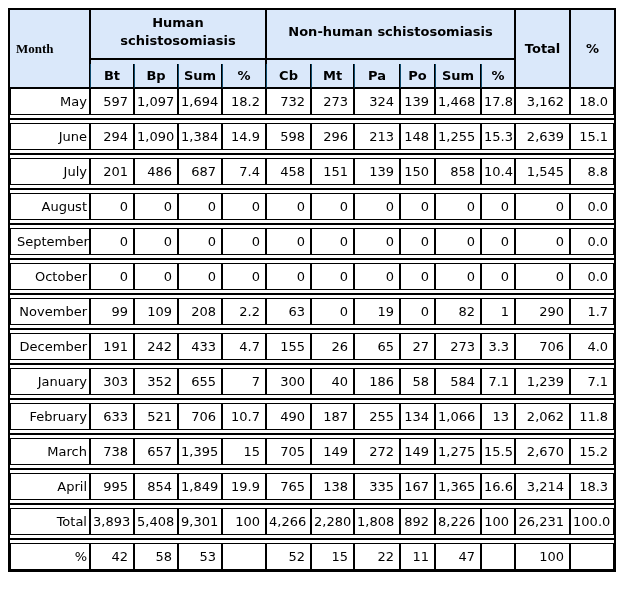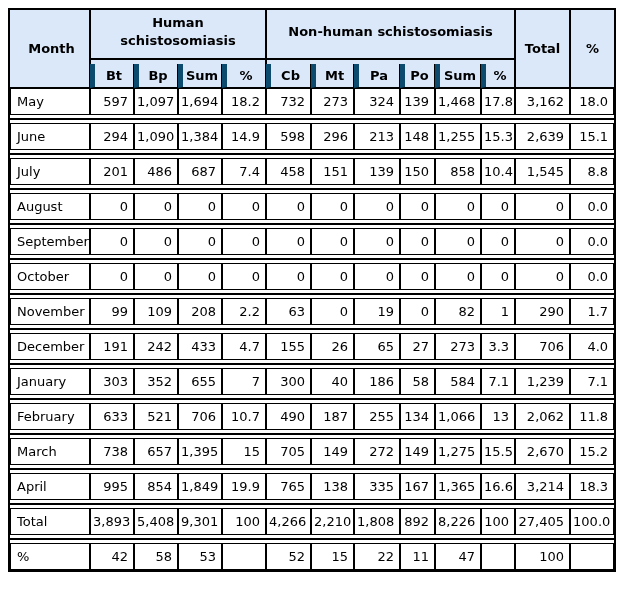--- a/index.html
+++ b/index.html
@@ -20,42 +20,43 @@
     font-size: 13px;
   }
 
   
   thead th {
     background: #dae8fa;
     font-weight: bold;
     vertical-align: middle;
   }
   th.month-head {
-    text-align: center;
+    text-align: left;
     padding: 2px 2px 2px 6px;
     border-right: 1px solid #000;
     border-bottom: 1px solid #000;
+    font-family: Liberation Serif, serif;
   }
   th.group-head {
     text-align: center;
     height: 44px;
     padding: 2px 12px;
     line-height: 1.4;
     border-left: 1px solid #000;
     border-right: 1px solid #000;
   }
   tr.hsep-row th {
     padding: 4px 0;
     border-left: 1px solid #000;
     border-right: 1px solid #000;
   }
   th.sub-head {
     text-align: center;
     padding: 4px 2px;
-    border-left: 5px solid #0c4a6e;
+    border-left: 1px solid #0c4a6e;
     border-right: 1px solid #000;
     border-bottom: 1px solid #000;
   }
   th.total-head {
     text-align: center;
     border-left: 1px solid #000;
     border-right: 1px solid #000;
     border-bottom: 1px solid #000;
   }
   th.pct-head {
@@ -74,21 +75,21 @@
   
   tbody td {
     border: 1px solid #000;
     line-height: 15px;
     padding: 5px 5px;
     background: #fff;
     overflow: hidden;
     white-space: nowrap;
   }
   tbody td.month-cell {
-    text-align: left;
+    text-align: right;
     padding: 5px 2px 5px 6px;
   }
   tbody td.num-cell {
     text-align: right;
     padding-left: 2px;
   }
   tbody tr.sep-row td {
     border: none;
     padding: 3px 0;
     line-height: 0;
@@ -384,26 +385,26 @@
             <div class="dline"></div>
           </td>
         </tr>
         <tr>
           <td class="month-cell">Total</td>
           <td class="num-cell">3,893</td>
           <td class="num-cell">5,408</td>
           <td class="num-cell">9,301</td>
           <td class="num-cell">100</td>
           <td class="num-cell">4,266</td>
-          <td class="num-cell">2,210</td>
+          <td class="num-cell">2,280</td>
           <td class="num-cell">1,808</td>
           <td class="num-cell">892</td>
           <td class="num-cell">8,226</td>
           <td class="num-cell">100</td>
-          <td class="num-cell">27,405</td>
+          <td class="num-cell">26,231</td>
           <td class="num-cell">100.0</td>
         </tr>
         <tr class="sep-row">
           <td colspan="13">
             <div class="dline"></div>
           </td>
         </tr>
         <tr>
           <td class="month-cell">%</td>
           <td class="num-cell">42</td>

